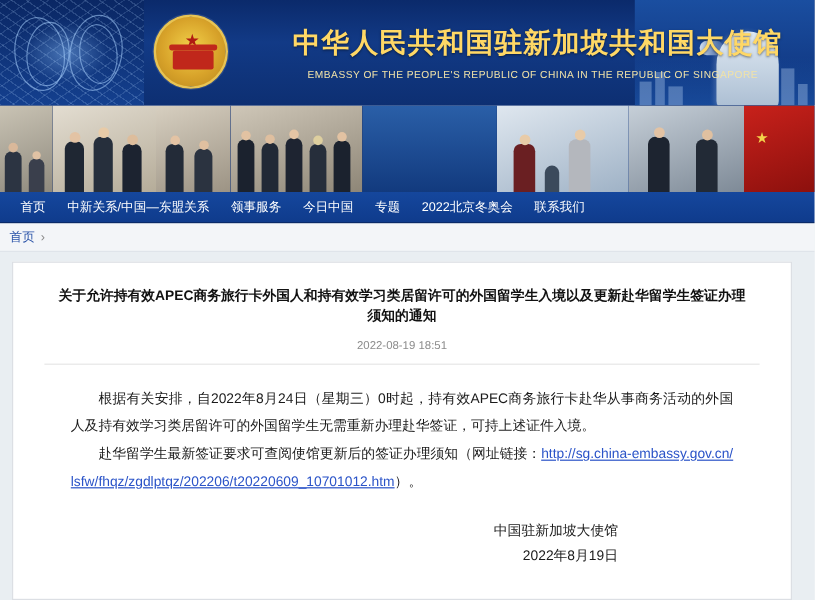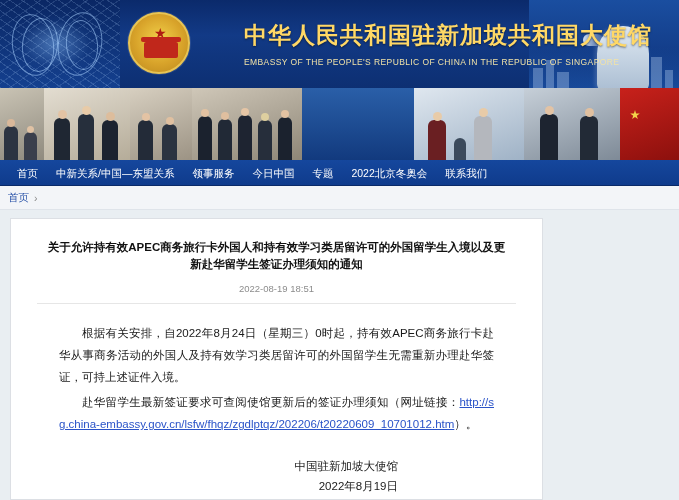--- a/index.html
+++ b/index.html
@@ -131,20 +131,21 @@
     letter-spacing: 1px;
     text-shadow: 0 1px 2px rgba(0,0,0,0.5);
     white-space: nowrap;
   }
   .header-title .en {
     margin-top: 6px;
     color: #f0e2a8;
     font-size: 8.5px;
     letter-spacing: 0.4px;
     white-space: nowrap;
+    text-align: center;
   }
 
   
   .photostrip {
     position: relative;
     width: 679px;
     height: 72px;
     display: flex;
     background: #0d2f72;
     overflow: hidden;
@@ -203,21 +204,21 @@
 
   
   .content-wrap {
     position: relative;
     width: 679px;
     height: 290px;
     background: #e9eef2;
     padding: 8px 10px 0 10px;
   }
   .card {
-    width: 533px;
+    width: 650px;
     height: 282px;
     background: #ffffff;
     border: 1px solid #dcdfe4;
     padding: 14px 26px 0 26px;
     overflow: hidden;
   }
   .article-title {
     text-align: center;
     font-size: 11.5px;
     font-weight: bold;

